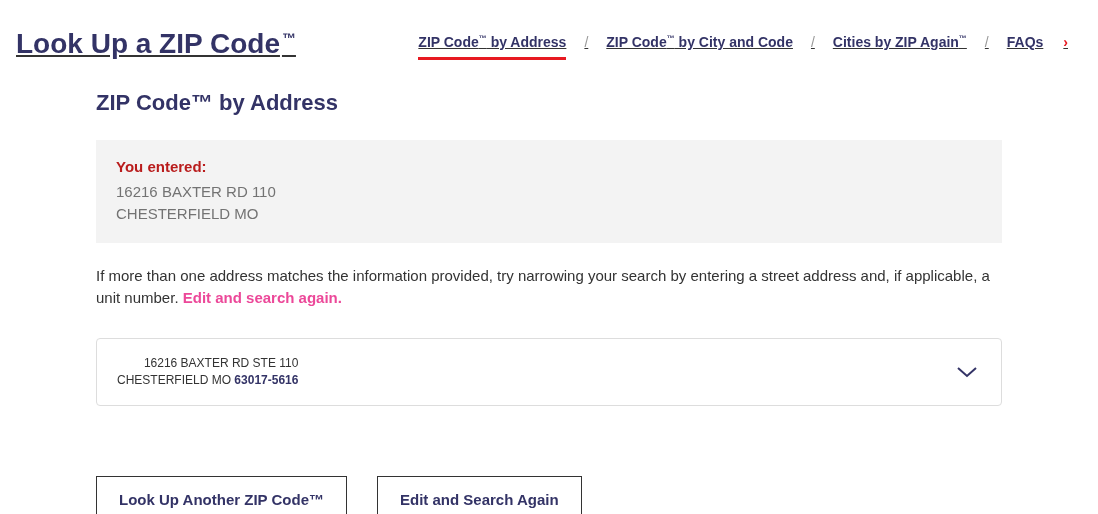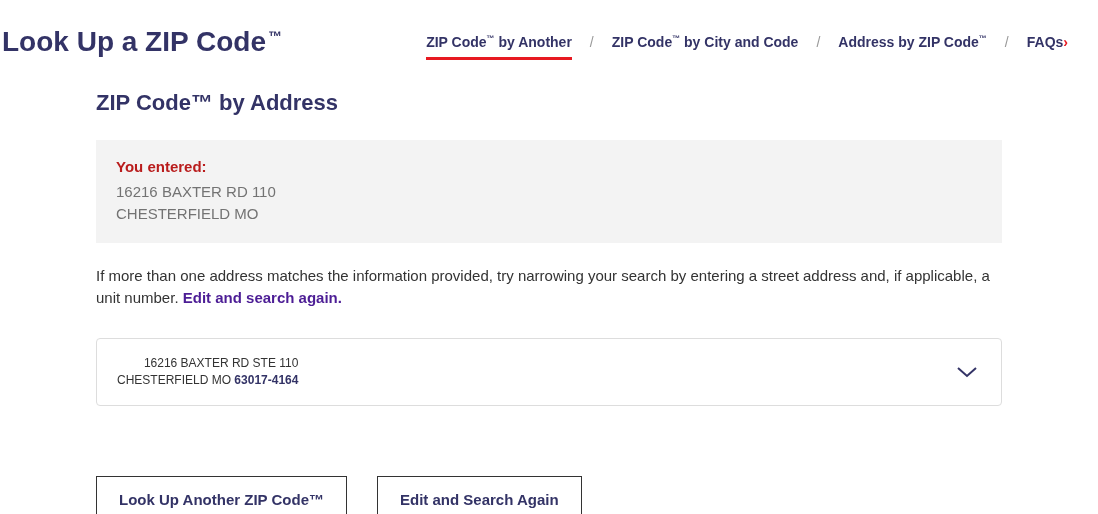--- a/index.html
+++ b/index.html
@@ -4,22 +4,23 @@
 <style>
   * { box-sizing: border-box; margin: 0; padding: 0; }
   body {
     font-family: -apple-system, BlinkMacSystemFont, "Helvetica Neue", Arial, sans-serif;
     color: #333;
     background: #fff;
     width: 1098px;
   }
   .header {
     display: flex;
-    align-items: center;
-    padding: 20px 16px 0 2px;
+    align-items: flex-end;
+    padding: 20px 16px 0 16px;
+    text-decoration: underline;
   }
   .page-title {
     font-size: 28px;
     font-weight: 700;
     color: #333366;
     flex: 0 0 auto;
     padding-top: 4px;
   }
   .page-title sup {
     font-size: 14px;
@@ -58,21 +59,21 @@
   }
   .tab-sep {
     color: #999;
     font-size: 14px;
     padding: 0 4px 10px 4px;
     user-select: none;
   }
   .tab.faq {
     display: flex;
     align-items: center;
-    gap: 0;
+    gap: 20px;
   }
   .chev-right {
     color: #e71921;
     font-weight: 700;
     font-size: 14px;
   }
   .content {
     padding: 30px 96px 30px 96px;
   }
   .section-heading {
@@ -98,21 +99,21 @@
     line-height: 1.45;
   }
   .hint {
     font-size: 15px;
     color: #333;
     line-height: 1.5;
     margin-bottom: 28px;
   }
   .hint-link {
     font-weight: 700;
-    color: #4c1d95;
+    color: #ec4899;
     cursor: pointer;
   }
   .result-card {
     border: 1px solid #ddd;
     border-radius: 4px;
     padding: 16px 20px;
     display: flex;
     align-items: center;
     justify-content: space-between;
     cursor: pointer;
@@ -158,29 +159,29 @@
 </style>
 </head>
 <body>
 
 <div class="header">
   <div class="page-title">
     <span>Look Up a ZIP Code</span><sup>™</sup>
   </div>
   <div class="tabs">
     <div class="tab active">
-      <span>ZIP Code</span><sup>™</sup><span> by Another</span>
+      <span>ZIP Code</span><sup>™</sup><span> by Address</span>
     </div>
     <div class="tab-sep">/</div>
     <div class="tab">
       <span>ZIP Code</span><sup>™</sup><span> by City and Code</span>
     </div>
     <div class="tab-sep">/</div>
     <div class="tab">
-      <span>Address by ZIP Code</span><sup>™</sup><span></span>
+      <span>Cities by ZIP Again</span><sup>™</sup><span></span>
     </div>
     <div class="tab-sep">/</div>
     <div class="tab faq">
       <span>FAQs</span>
       <span class="chev-right">›</span>
     </div>
   </div>
 </div>
 
 <div class="content">
@@ -193,21 +194,21 @@
   </div>
 
   <p class="hint">
     <span>If more than one address matches the information provided, try narrowing your search by entering a street address and, if applicable, a unit number. </span><span class="hint-link">Edit and search again.</span>
   </p>
 
   <div class="result-card">
     <div class="result-text">
       <div>16216 BAXTER RD STE 110</div>
       <div>
-        <span>CHESTERFIELD MO </span><span class="zip">63017-4164</span>
+        <span>CHESTERFIELD MO </span><span class="zip">63017-5616</span>
       </div>
     </div>
     <div class="chev-down">
       <svg viewBox="0 0 22 14">
           <polyline points="2,3 11,11 20,3"></polyline>
         </svg>
     </div>
   </div>
 
   <div class="actions">

